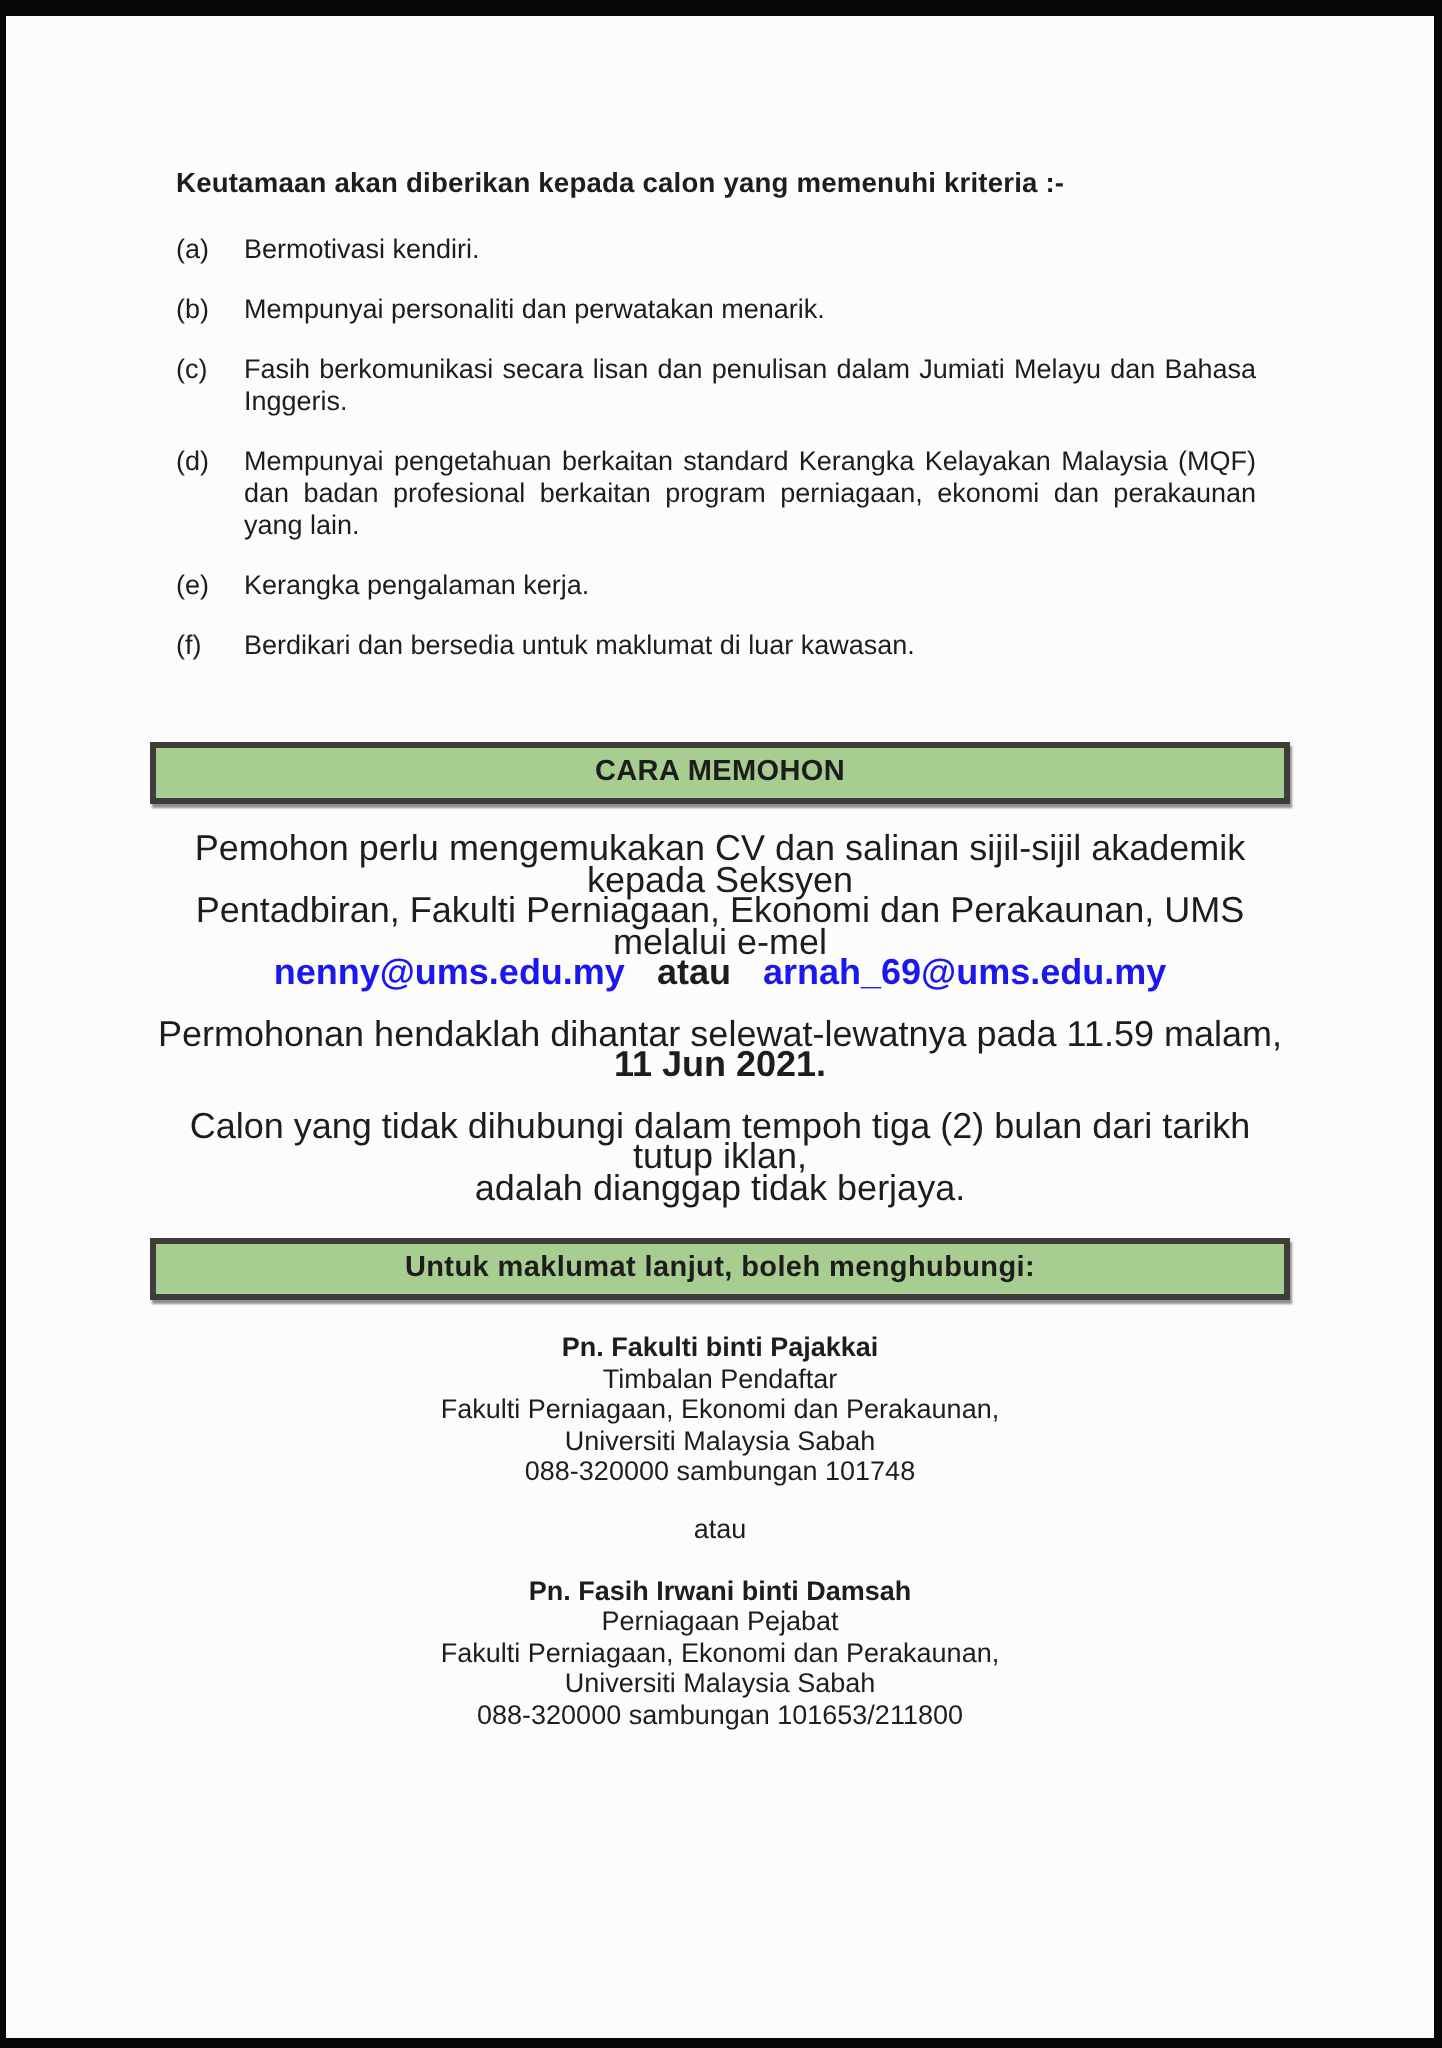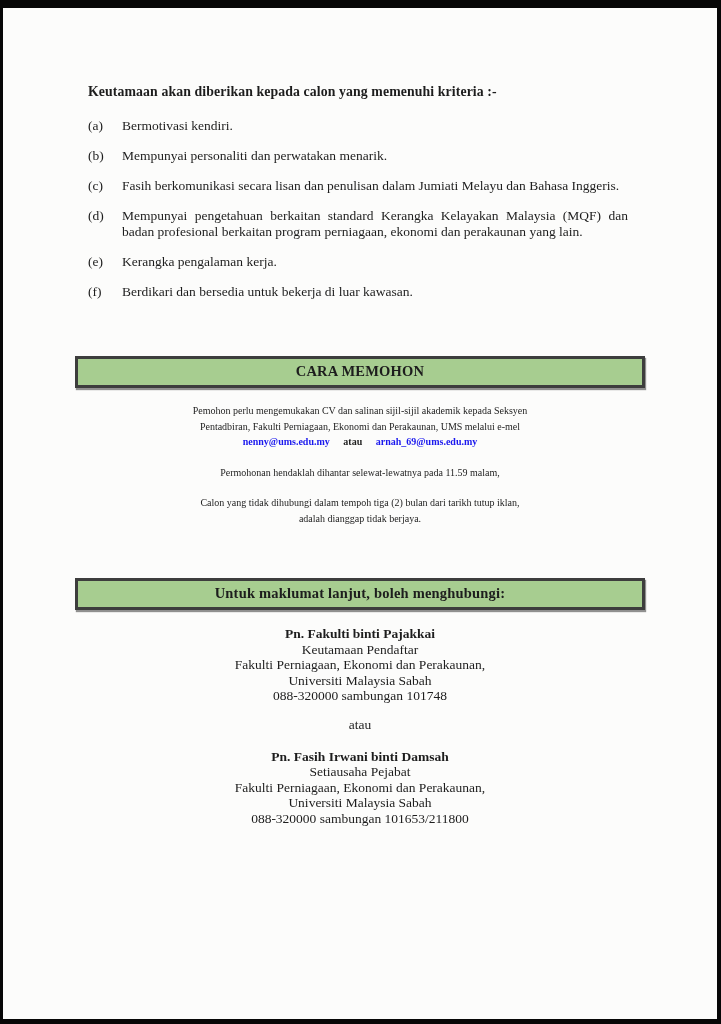--- a/index.html
+++ b/index.html
@@ -9,21 +9,21 @@
     position: relative;
     overflow: hidden;
     font-family: "Liberation Sans", "DejaVu Sans", sans-serif;
   }
   .page {
     position: absolute;
     top: 8px; left: 3px; right: 4px; bottom: 5px;
     background: #fcfcfb;
     color: #1d1d1d;
   }
-  .content { padding: 0 72px; font-family: Liberation Serif, serif; }
+  .content { padding: 0 72px; }
 
   .heading {
     margin: 76px 14px 0 13px;
     font-size: 13.8px;
     font-weight: bold;
     letter-spacing: 0.1px;
   }
 
   .criteria-list {
     list-style: none;
@@ -38,36 +38,36 @@
   }
   .criteria-list .label {
     flex: 0 0 34px;
   }
   .criteria-list .text {
     flex: 1;
     text-align: justify;
   }
 
   .banner {
-    margin-top: 56px;
+    margin-top: 40px;
     background: var(--banner-green, #a7cd90);
     border: 3px solid var(--banner-border, #3d3d3d);
     box-shadow: 1px 2px 1px rgba(55,55,55,0.55);
     text-align: center;
     padding: 4px 0 5px 0;
     font-size: 14.5px;
     font-weight: bold;
     letter-spacing: 0.2px;
   }
-  .banner.second { margin-top: 52px; }
+  .banner.second { margin-top: 17px; }
 
   .para {
     margin: 15px 0 0 0;
     text-align: center;
-    font-size: 10px;
+    font-size: 18px;
     line-height: 15.5px;
   }
   .para .line { display: block; }
   .email-line { display: block; font-weight: bold; }
   a.email {
     color: var(--link-blue, #1a18ee);
     text-decoration: none;
     font-weight: bold;
     cursor: pointer;
     text-align: center;
@@ -113,59 +113,60 @@
       <li>
         <span class="label">(d)</span>
         <span class="text">Mempunyai pengetahuan berkaitan standard Kerangka Kelayakan Malaysia (MQF) dan badan profesional berkaitan program perniagaan, ekonomi dan perakaunan yang lain.</span>
       </li>
       <li>
         <span class="label">(e)</span>
         <span class="text">Kerangka pengalaman kerja.</span>
       </li>
       <li>
         <span class="label">(f)</span>
-        <span class="text">Berdikari dan bersedia untuk bekerja di luar kawasan.</span>
+        <span class="text">Berdikari dan bersedia untuk maklumat di luar kawasan.</span>
       </li>
     </ul>
 
     <div class="banner">CARA MEMOHON</div>
 
     <p class="para">
       <span class="line">Pemohon perlu mengemukakan CV dan salinan sijil-sijil akademik kepada Seksyen</span>
       <span class="line">Pentadbiran, Fakulti Perniagaan, Ekonomi dan Perakaunan, UMS melalui e-mel</span>
       <span class="email-line">
         <a class="email">nenny@ums.edu.my</a>
         <span class="email-sep">atau</span>
         <a class="email">arnah_69@ums.edu.my</a>
       </span>
     </p>
 
     <p class="para">
       <span class="line">Permohonan hendaklah dihantar selewat-lewatnya pada 11.59 malam,</span>
+      <span class="line bold">11 Jun 2021.</span>
     </p>
 
     <p class="para">
       <span class="line">Calon yang tidak dihubungi dalam tempoh tiga (2) bulan dari tarikh tutup iklan,</span>
       <span class="line">adalah dianggap tidak berjaya.</span>
     </p>
 
     <div class="banner second">Untuk maklumat lanjut, boleh menghubungi:</div>
 
     <div class="contact-block">
       <span class="line name">Pn. Fakulti binti Pajakkai</span>
-      <span class="line">Keutamaan Pendaftar</span>
+      <span class="line">Timbalan Pendaftar</span>
       <span class="line">Fakulti Perniagaan, Ekonomi dan Perakaunan,</span>
       <span class="line">Universiti Malaysia Sabah</span>
       <span class="line">088-320000 sambungan 101748</span>
     </div>
 
     <div class="contact-sep">atau</div>
 
     <div class="contact-block">
       <span class="line name">Pn. Fasih Irwani binti Damsah</span>
-      <span class="line">Setiausaha Pejabat</span>
+      <span class="line">Perniagaan Pejabat</span>
       <span class="line">Fakulti Perniagaan, Ekonomi dan Perakaunan,</span>
       <span class="line">Universiti Malaysia Sabah</span>
       <span class="line">088-320000 sambungan 101653/211800</span>
     </div>
 
   </div>
 </div>
 
 </body></html>

